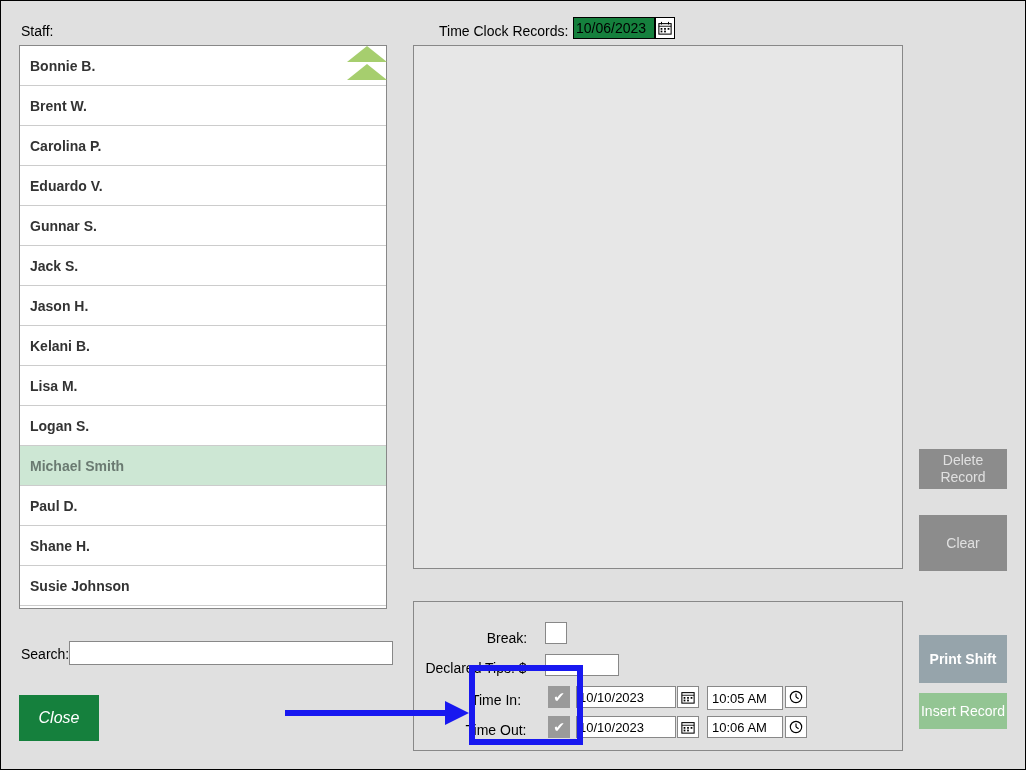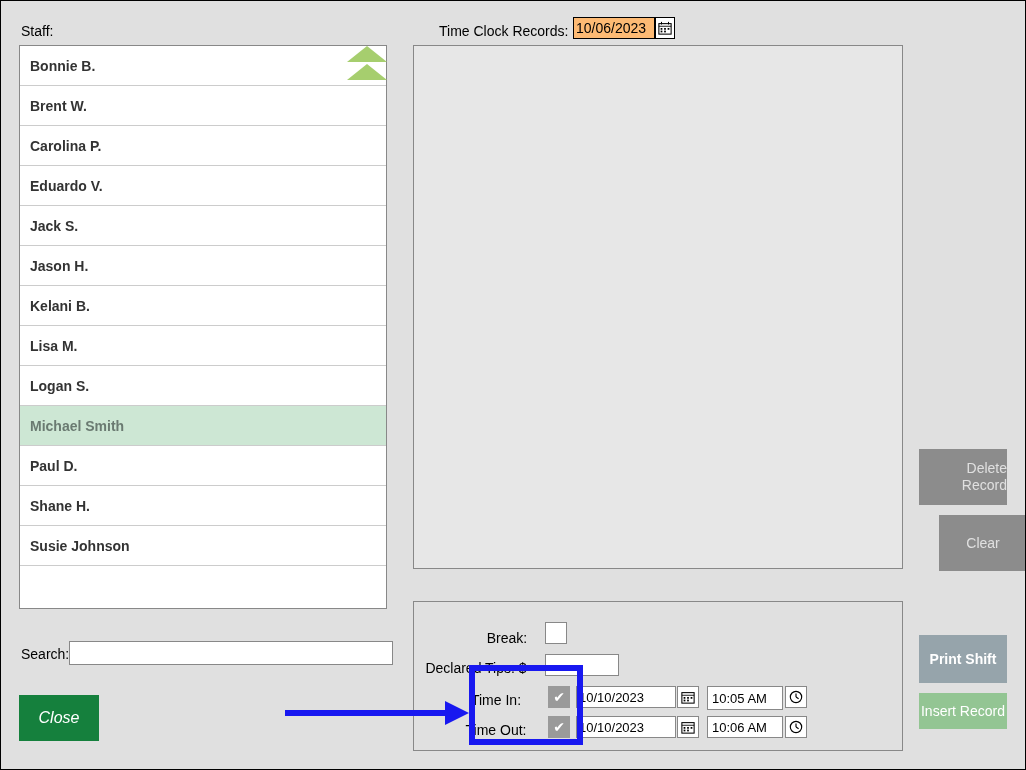--- a/index.html
+++ b/index.html
@@ -14,27 +14,27 @@
   .scroll-arrows { position: absolute; right: -1px; top: 0; }
   .arrow-up { width: 0; height: 0; border-left: 20px solid transparent; border-right: 20px solid transparent; border-bottom: 16px solid #a6ce6e; margin-bottom: 2px; }
 
   .search-label { position: absolute; left: 20px; top: 645px; font-size: 14px; }
   .search-input { position: absolute; left: 68px; top: 640px; width: 324px; height: 24px; border: 1px solid #888; background: #fff; font-size: 14px; padding: 0 4px; }
 
   .close-btn { position: absolute; left: 18px; top: 694px; width: 80px; height: 46px; background: #15803d; color: #fff; border: none; font-size: 16px; cursor: pointer; font-style: italic; }
 
   
   .tcr-label { position: absolute; left: 438px; top: 22px; font-size: 14px; }
-  .tcr-date { position: absolute; left: 572px; top: 16px; width: 82px; height: 22px; border: 1px solid #000; background: #fdba74; font-size: 14px; padding: 0 2px; }
+  .tcr-date { position: absolute; left: 572px; top: 16px; width: 82px; height: 22px; border: 1px solid #000; background: #15803d; font-size: 14px; padding: 0 2px; }
   .tcr-cal { position: absolute; left: 654px; top: 16px; width: 20px; height: 22px; border: 1px solid #000; background: #fff; text-align: center; cursor: pointer; display:flex; align-items:center; justify-content:center;}
 
   .records-box { position: absolute; left: 412px; top: 44px; width: 490px; height: 524px; border: 1px solid #888; background: #e7e7e7; }
 
-  .delete-btn { position: absolute; left: 918px; top: 448px; width: 88px; height: 56px; background: #8c8c8c; color: #e0e0e0; border: none; font-size: 14px; cursor: pointer; line-height:1.2;text-align:right; }
-  .clear-btn  { position: absolute; left: 918px; top: 514px; width: 88px; height: 56px; background: #8c8c8c; color: #e0e0e0; border: none; font-size: 14px; cursor: pointer; margin-left: 20px; }
+  .delete-btn { position: absolute; left: 918px; top: 448px; width: 88px; height: 40px; background: #8c8c8c; color: #e0e0e0; border: none; font-size: 14px; cursor: pointer; line-height:1.2; }
+  .clear-btn  { position: absolute; left: 918px; top: 514px; width: 88px; height: 56px; background: #8c8c8c; color: #e0e0e0; border: none; font-size: 14px; cursor: pointer; }
 
   .bottom-panel { position: absolute; left: 412px; top: 600px; width: 490px; height: 150px; border: 1px solid #888; background: #e0e0e0; }
 
   .row-label { position: absolute; font-size: 14px; text-align: center; }
   .break-label { left: 476px; top: 629px; width: 60px; }
   .tips-label  { left: 414px; top: 659px; width: 122px; }
   .timein-label  { left: 450px; top: 691px; width: 90px; }
   .timeout-label { left: 450px; top: 721px; width: 90px; }
 
   .break-box { position: absolute; left: 544px; top: 621px; width: 22px; height: 22px; border: 1px solid #888; background: #fff; }
@@ -71,20 +71,21 @@
 <div class="staff-label">Staff:</div>
 <div class="staff-list">
   <div class="scroll-arrows">
     <div class="arrow-up"></div>
     <div class="arrow-up"></div>
   </div>
   <div class="staff-row">Bonnie B.</div>
   <div class="staff-row">Brent W.</div>
   <div class="staff-row">Carolina P.</div>
   <div class="staff-row">Eduardo V.</div>
+  <div class="staff-row">Gunnar S.</div>
   <div class="staff-row">Jack S.</div>
   <div class="staff-row">Jason H.</div>
   <div class="staff-row">Kelani B.</div>
   <div class="staff-row">Lisa M.</div>
   <div class="staff-row">Logan S.</div>
   <div class="staff-row selected">Michael Smith</div>
   <div class="staff-row">Paul D.</div>
   <div class="staff-row">Shane H.</div>
   <div class="staff-row">Susie Johnson</div>
 </div>

